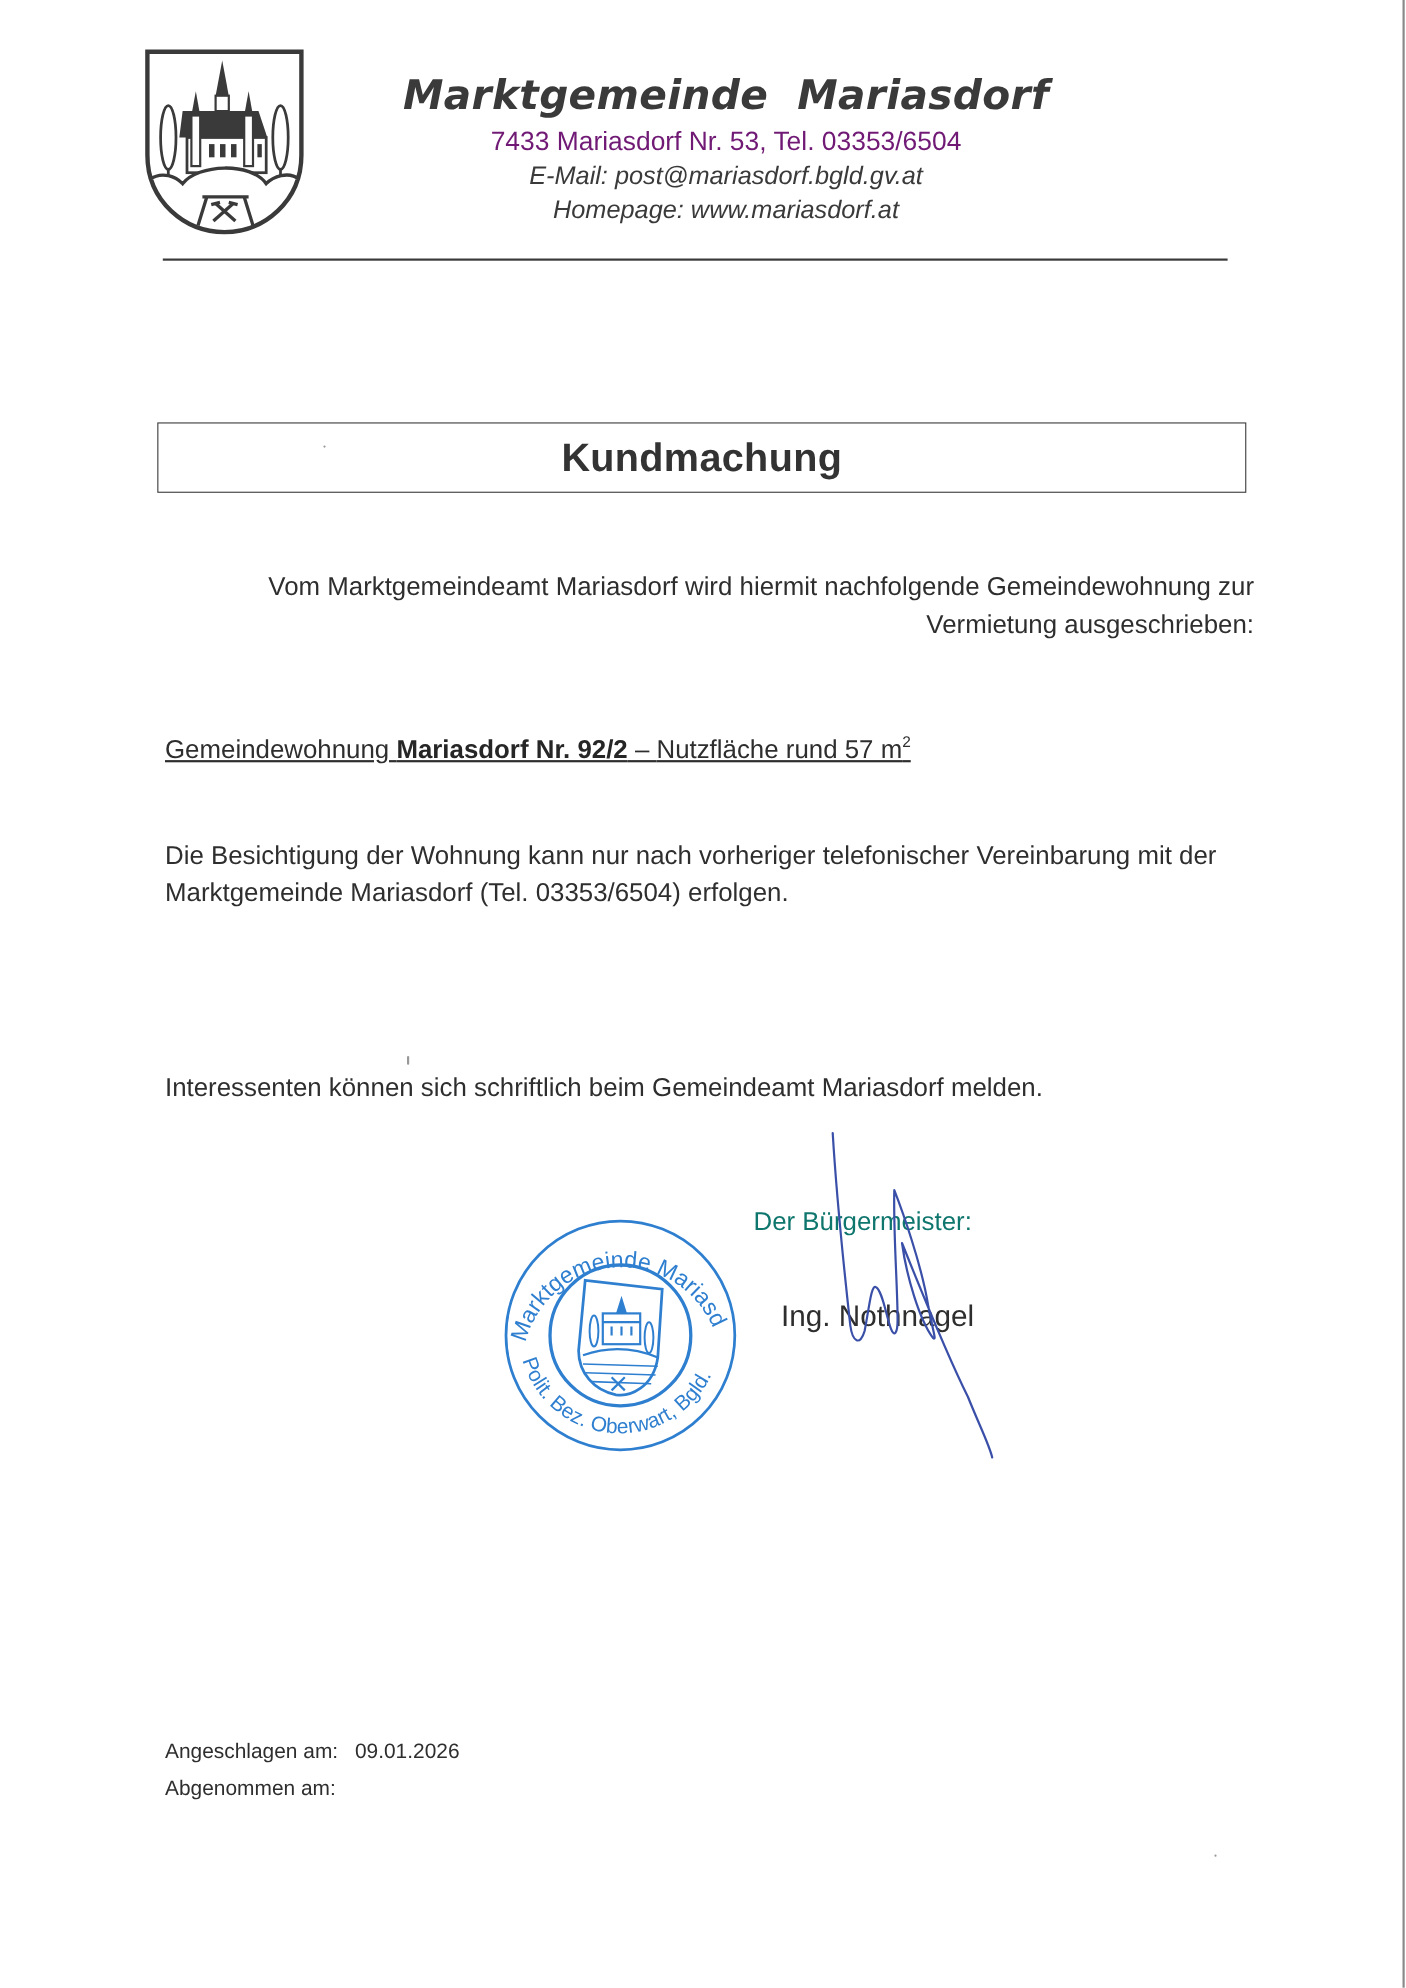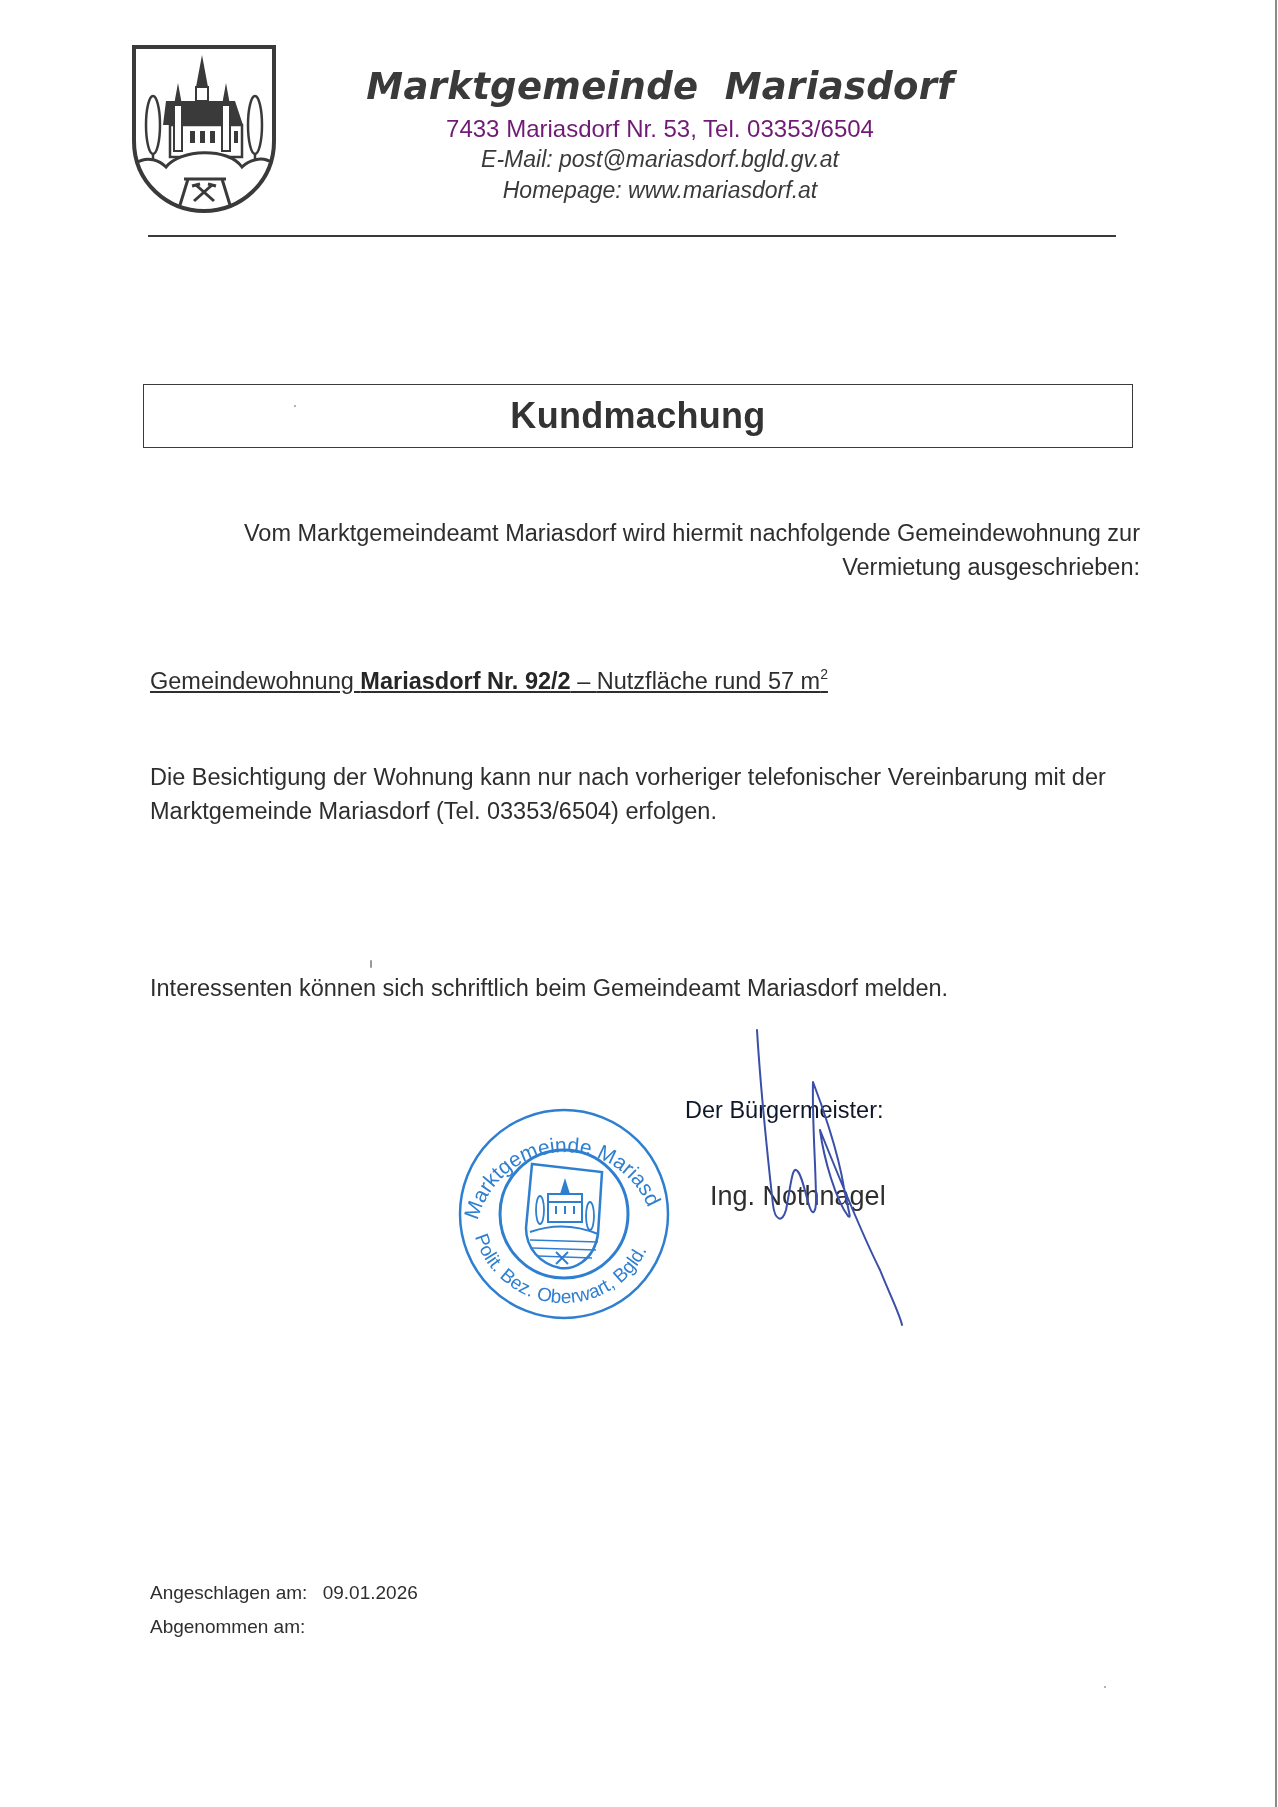--- a/index.html
+++ b/index.html
@@ -110,21 +110,21 @@
       left: 454px;
       top: 1102px;
       width: 220px;
       height: 222px;
     }
     .signer-title {
       position: absolute;
       left: 685px;
       top: 1097px;
       font-size: 23.5px;
-      color: #0f172a;
+      color: #0f766e;
     }
     .signer-name {
       position: absolute;
       left: 710px;
       top: 1181px;
       font-size: 27px;
       color: #2e2e2e;
     }
     .signature {
       position: absolute;

